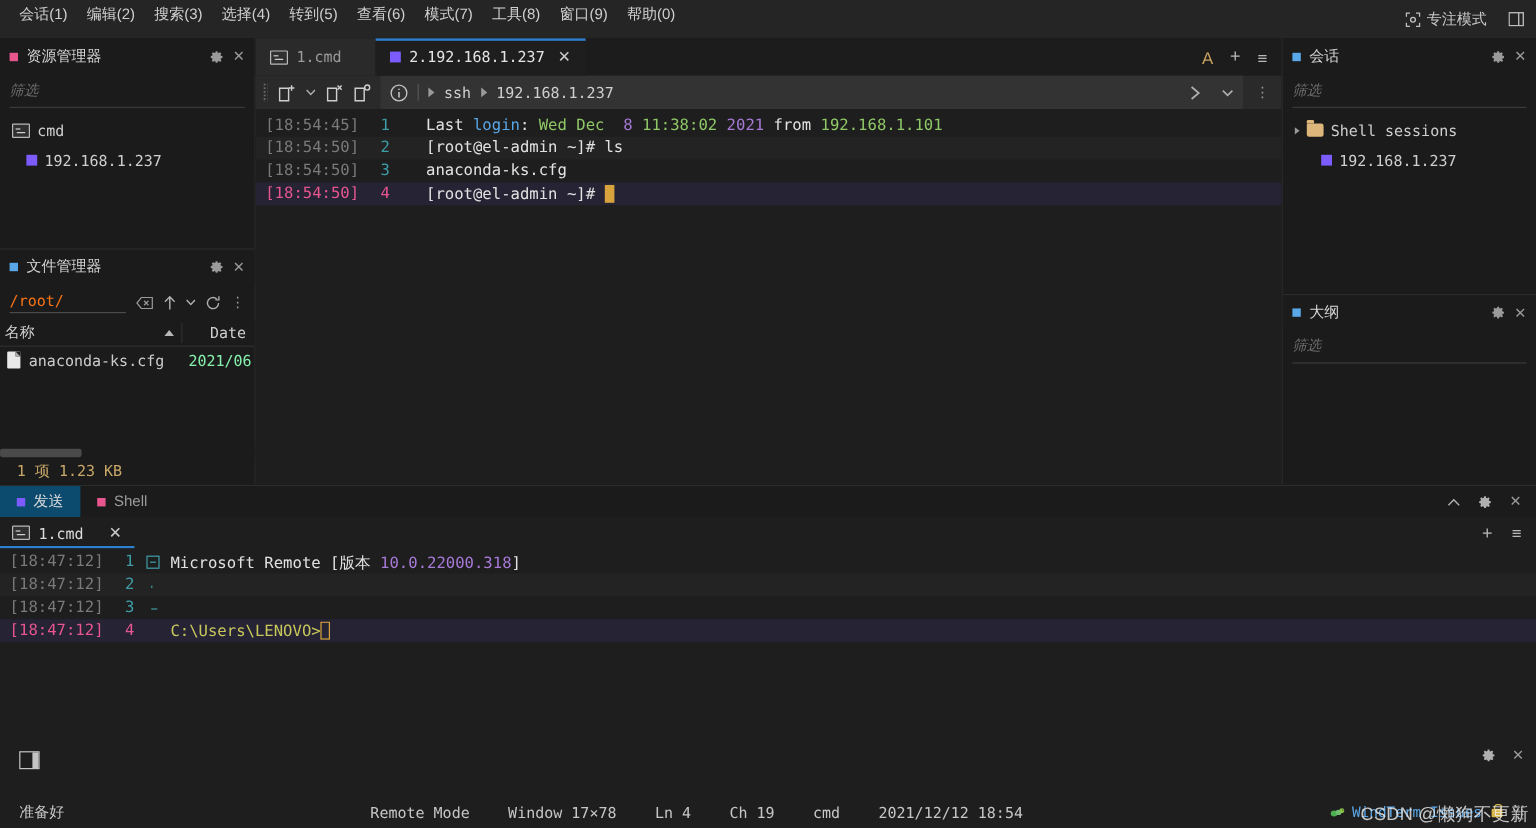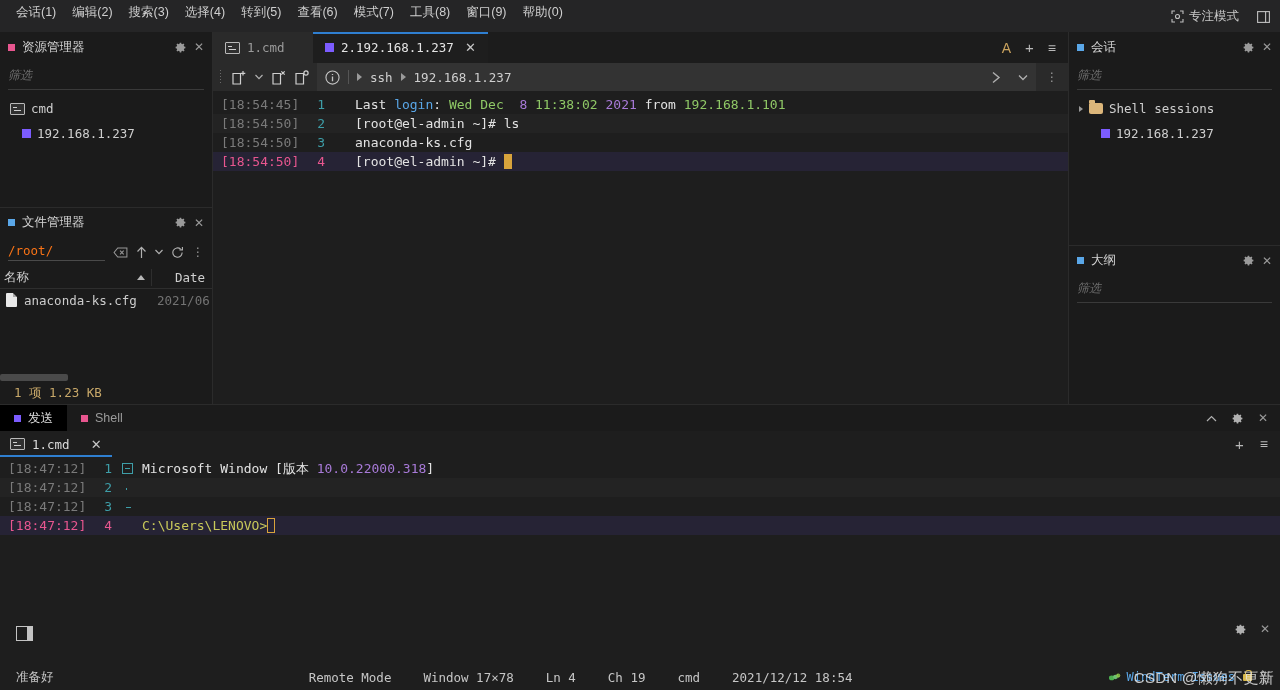--- a/index.html
+++ b/index.html
@@ -75,21 +75,21 @@
   .fm-cols {
     display: flex; height: 22px; align-items: center; background: #1b1b1b;
     border-bottom: 1px solid #2e2e2e; flex: 0 0 22px; font-size: 12.5px; color: #cfcfcf;
   }
   .fm-col-name { width: 152px; flex: 0 0 152px; padding-left: 4px; display: flex; align-items: center; border-right: 1px solid #2e2e2e;}
   .sort-arrow { margin-left:auto; margin-right:6px; width:0;height:0;border-left:4px solid transparent;border-right:4px solid transparent;border-bottom:5px solid #b8b8b8;}
   .fm-col-date { padding-left: 5px; font-family:"DejaVu Sans Mono", monospace; overflow:hidden; white-space:nowrap;margin-left:18px;}
   .fm-rows { flex: 1 1 auto; overflow: hidden; }
   .fm-row { display: flex; align-items: center; height: 22px; font-size: 12.5px; }
   .fm-row .nm { width: 152px; flex: 0 0 152px; display: flex; align-items: center; gap: 7px; padding-left: 6px; font-family:"DejaVu Sans Mono", monospace; }
-  .fm-row .dt { font-family:"DejaVu Sans Mono", monospace; padding-left: 5px; color:#737373; white-space:nowrap; overflow:hidden;}
+  .fm-row .dt { font-family:"DejaVu Sans Mono", monospace; padding-left: 5px; color:#86efac; white-space:nowrap; overflow:hidden;}
   .fm-scroll { height: 10px; background: #1b1b1b; position: relative; flex: 0 0 10px;}
   .fm-scroll-thumb { position:absolute; left:0; top:2px; height:7px; width:68px; background:#4a4a4a; border-radius:2px;}
   .fm-status { height: 22px; display: flex; align-items: center; padding-left: 14px;
     font-family:"DejaVu Sans Mono", monospace; font-size: 12.5px; color: #c8a869; flex:0 0 22px;}
 
   
   #tabbar { height: 31px; background: #1c1c1c; display: flex; align-items: stretch; flex: 0 0 31px; }
   .tab {
     display: flex; align-items: center; gap: 7px; padding: 0 12px; font-size: 12.5px;
     background: #2a2a2a; color: #9b9b9b; position: relative; cursor: default; min-width: 100px;
@@ -133,21 +133,21 @@
   .c-white { color: #e2e2e2; }
   .c-blue  { color: #5aa7e8; }
   .c-green { color: #8fc866; }
   .c-purple{ color: #a87ad8; }
   .c-ylw   { color: #c8c85a; }
 
   
   #bottom-dock { height: 212px; flex: 0 0 212px; background: #1b1b1b; display: flex; flex-direction: column; border-top: 1px solid #2b2b2b;}
   #dock-header { height: 26px; flex: 0 0 26px; display: flex; align-items: stretch; background: #1b1b1b; }
   .dock-tab { display: flex; align-items: center; gap: 7px; padding: 0 14px; font-size: 12.5px; color: #9b9b9b; }
-  .dock-tab.active { background: #000000; color: #dcdcdc; }
+  .dock-tab.active { background: #0c4a6e; color: #dcdcdc; }
   #dock-header-right { margin-left: auto; display: flex; align-items: center; gap: 14px; padding-right: 12px; }
   #dock-subtabs { height: 26px; flex: 0 0 26px; display: flex; align-items: stretch; background: #1e1e1e;}
   .sub-tab { display: flex; align-items: center; gap: 7px; padding: 0 10px; font-size: 12.5px; color: #dcdcdc; position: relative;}
   .sub-tab.active::after { content:""; position:absolute; left:0; right:0; bottom:0; height:2px; background:#2f7fd1;}
   #dock-subtabs-right { margin-left: auto; display: flex; align-items: center; gap: 16px; padding-right: 12px;}
   .dock-term { flex: 1 1 auto; background: #1e1e1e; overflow: hidden; padding-top: 2px; position: relative;}
   .fold { width: 18px; flex: 0 0 18px; display: flex; align-items: center; justify-content: center; position: relative;}
   .fold-box { width: 11px; height: 11px; border: 1px solid #3e9ea8; position: relative;}
   .fold-box::after { content:""; position:absolute; left:2px; top:4px; width:5px; height:1px; background:#3e9ea8;}
   .fold-line { position:absolute; left:8px; top:50%; bottom:-2px; width:1px; background:#3e9ea8;}
@@ -491,21 +491,21 @@
         <span class="hdr-btn" style="font-size:15px;color:#b9b9b9;">+</span>
         <span class="hdr-btn" style="font-size:14px;color:#b9b9b9;">≡</span>
       </div>
     </div>
 
     <div class="dock-term">
       <div class="tline">
         <span class="ts">[18:47:12]</span>
         <span class="tn">1</span>
         <span class="fold"><span class="fold-box"></span></span>
-        <span class="dock-body"><span class="c-white">Microsoft Window [版本 </span><span class="c-purple">10.0.22000.318</span><span class="c-white">]</span></span>
+        <span class="dock-body"><span class="c-white">Microsoft Remote [版本 </span><span class="c-purple">10.0.22000.318</span><span class="c-white">]</span></span>
       </div>
       <div class="tline alt">
         <span class="ts">[18:47:12]</span>
         <span class="tn">2</span>
         <span class="fold"><span class="fold-line"></span></span>
       </div>
       <div class="tline">
         <span class="ts">[18:47:12]</span>
         <span class="tn">3</span>
         <span class="fold"><span class="fold-end"></span></span>

